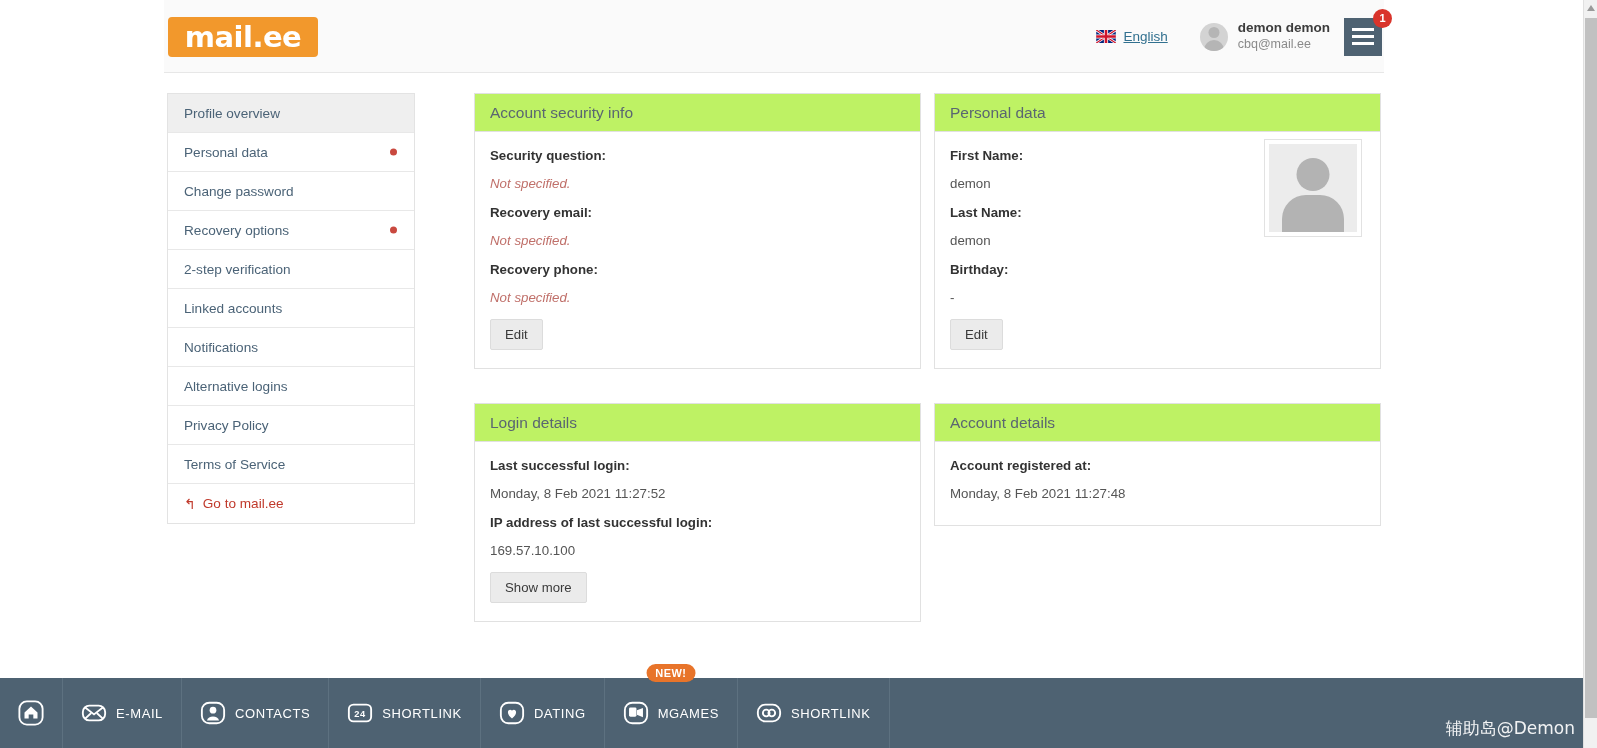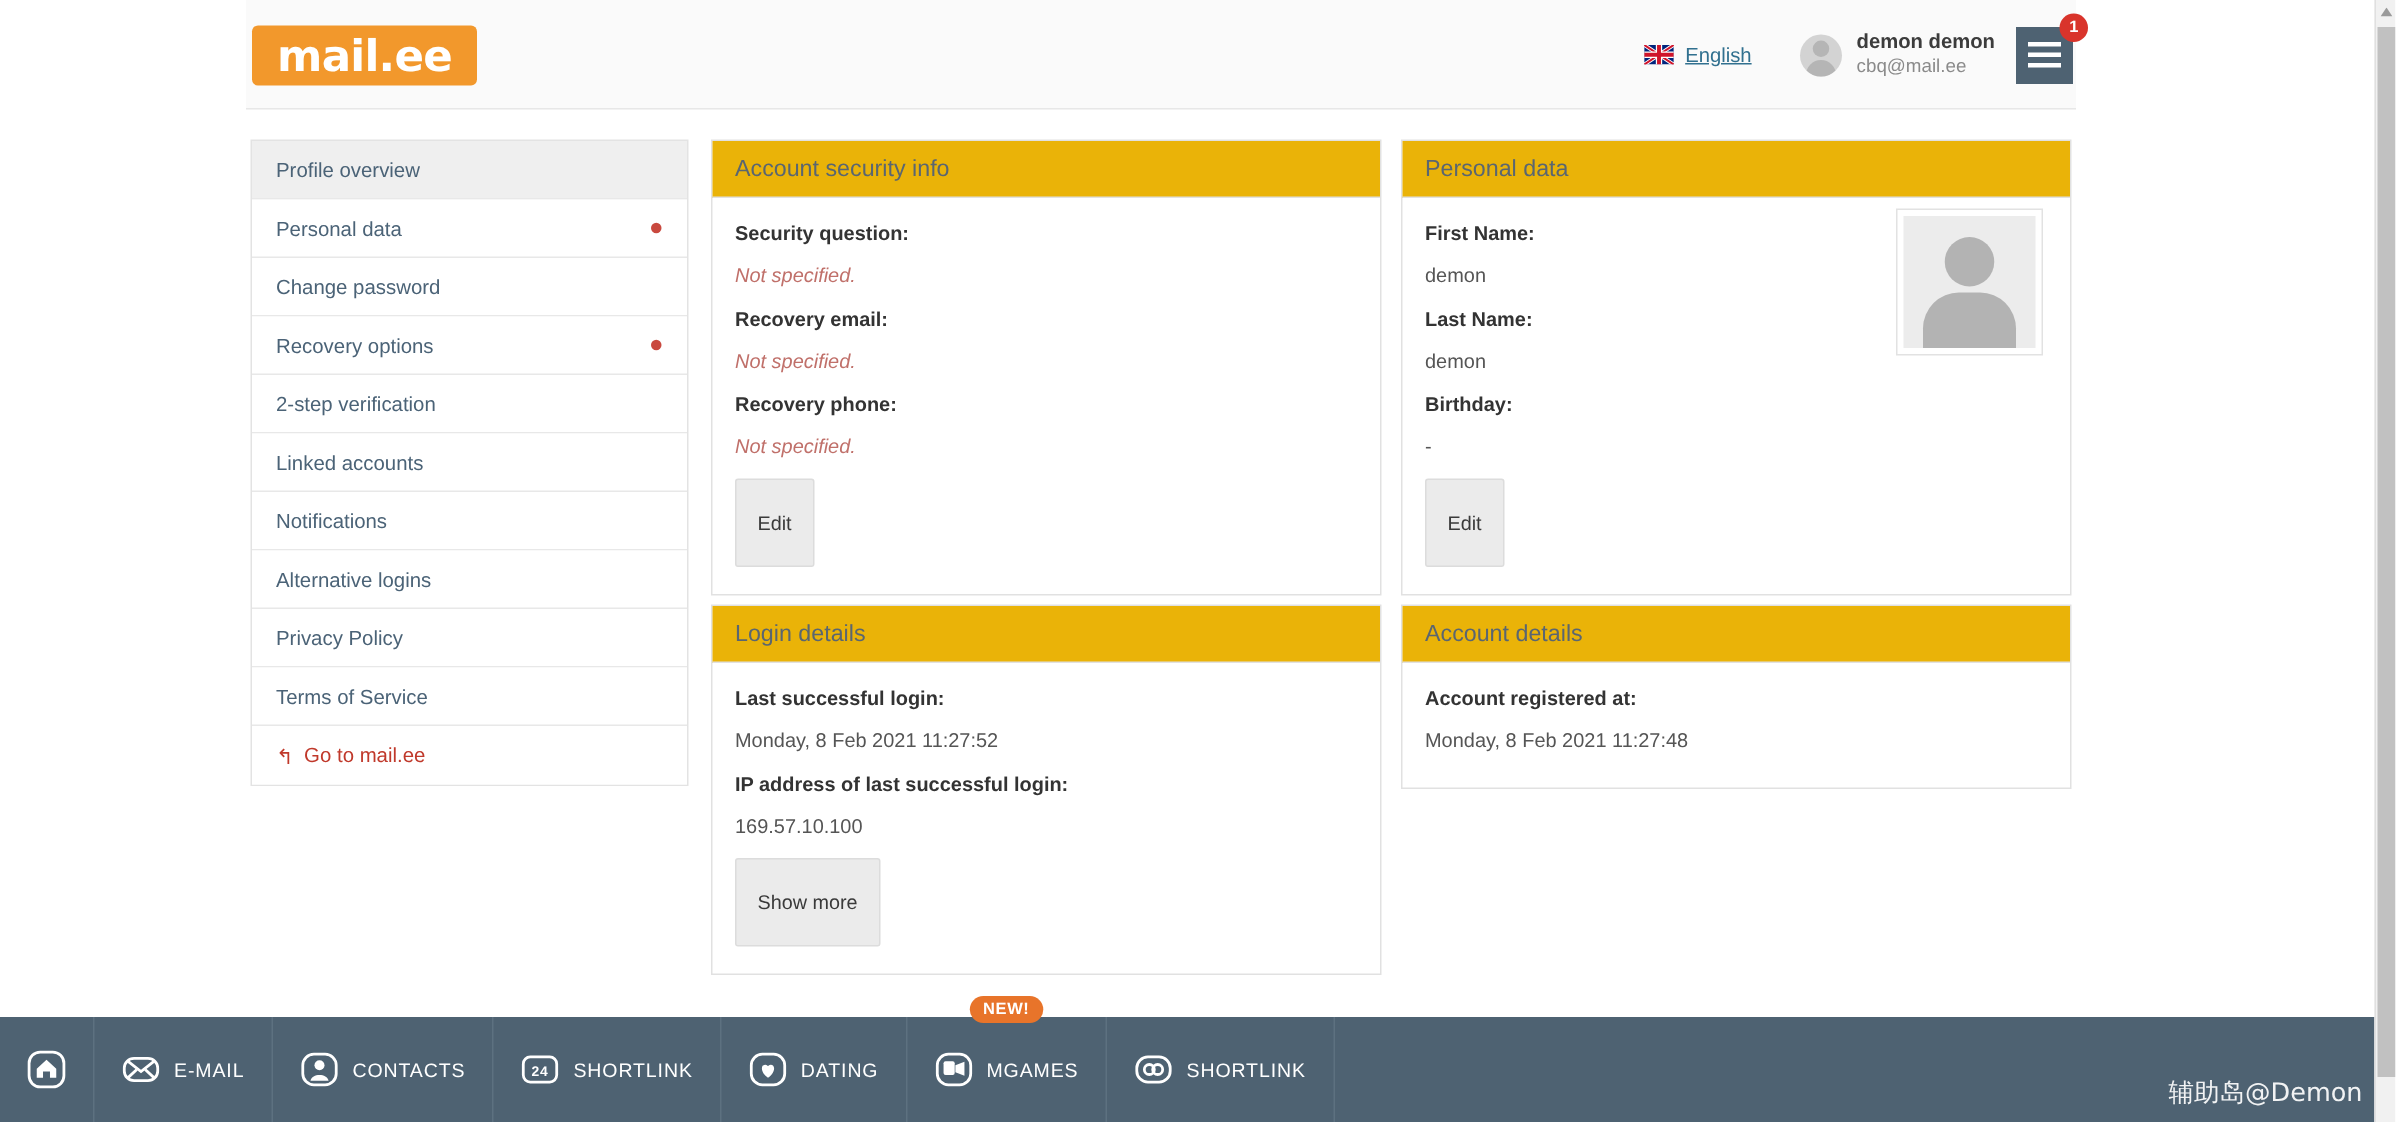--- a/index.html
+++ b/index.html
@@ -47,47 +47,47 @@
   .menu-btn { position:relative; width:38px; height:38px; background:#4e6272; display:flex; flex-direction:column; align-items:center; justify-content:center; gap:4px; margin-right:2px; }
   .menu-btn span.bar { display:block; width:22px; height:3px; background:#fff; }
   .menu-badge {
     position:absolute; right:-10px; top:-9px; width:19px; height:19px; border-radius:50%;
     background:#d9342b; color:#fff; font-size:11px; font-weight:700;
     display:flex; align-items:center; justify-content:center;
   }
 
   
   #sidebar {
-    position:absolute; left:167px; top:93px; width:292px;
+    position:absolute; left:167px; top:93px; width:248px;
     background:#fff; border:1px solid #e3e3e3;
   }
   .nav-item {
     position:relative; height:39px; display:flex; align-items:center;
     padding-left:16px; font-size:13.6px; color:#4b6377;
     border-bottom:1px solid #e8e8e8; background:#fff;
   }
   .nav-item:last-child { border-bottom:none; }
   .nav-item.active { background:#efefef; }
   .nav-item.link-out { color:#c0392b; }
   .nav-dot { position:absolute; right:17px; top:50%; transform:translateY(-50%); width:7px; height:7px; border-radius:50%; background:#c9493f; }
   .back-arrow { display:inline-block; margin-right:7px; font-size:14px; color:#c0392b; }
 
   
   .panel { position:absolute; background:#fff; border:1px solid #e1e1e1; }
   .panel-head {
-    height:38px; background:#eab308; border-bottom:1px solid #e1e1e1;
+    height:38px; background:#bef264; border-bottom:1px solid #e1e1e1;
     display:flex; align-items:center; padding-left:15px;
     font-size:15.5px; color:#5a6671;
   }
   .panel-body { padding:16px 15px 18px 15px; position:relative; }
   .fld-label { font-size:13.3px; font-weight:700; color:#333; margin-bottom:13px; }
   .fld-value { font-size:13.3px; color:#555; margin-bottom:14px; }
   .fld-value.unset { color:#c0706a; font-style:italic; }
   .btn {
-    display:inline-block; padding:21px 14px; font-size:13.2px; color:#3a3a3a;
+    display:inline-block; padding:7px 14px; font-size:13.2px; color:#3a3a3a;
     background:#ebebeb; border:1px solid #dcdcdc; border-radius:2px; cursor:pointer;
   }
 
   #panel-security { left:474px; top:93px; width:447px; }
   #panel-personal { left:934px; top:93px; width:447px; }
   #panel-login    { left:474px; top:403px; width:447px; }
   #panel-account  { left:934px; top:403px; width:447px; }
 
   #avatar-big {
     position:absolute; right:18px; top:7px; width:98px; height:98px;

